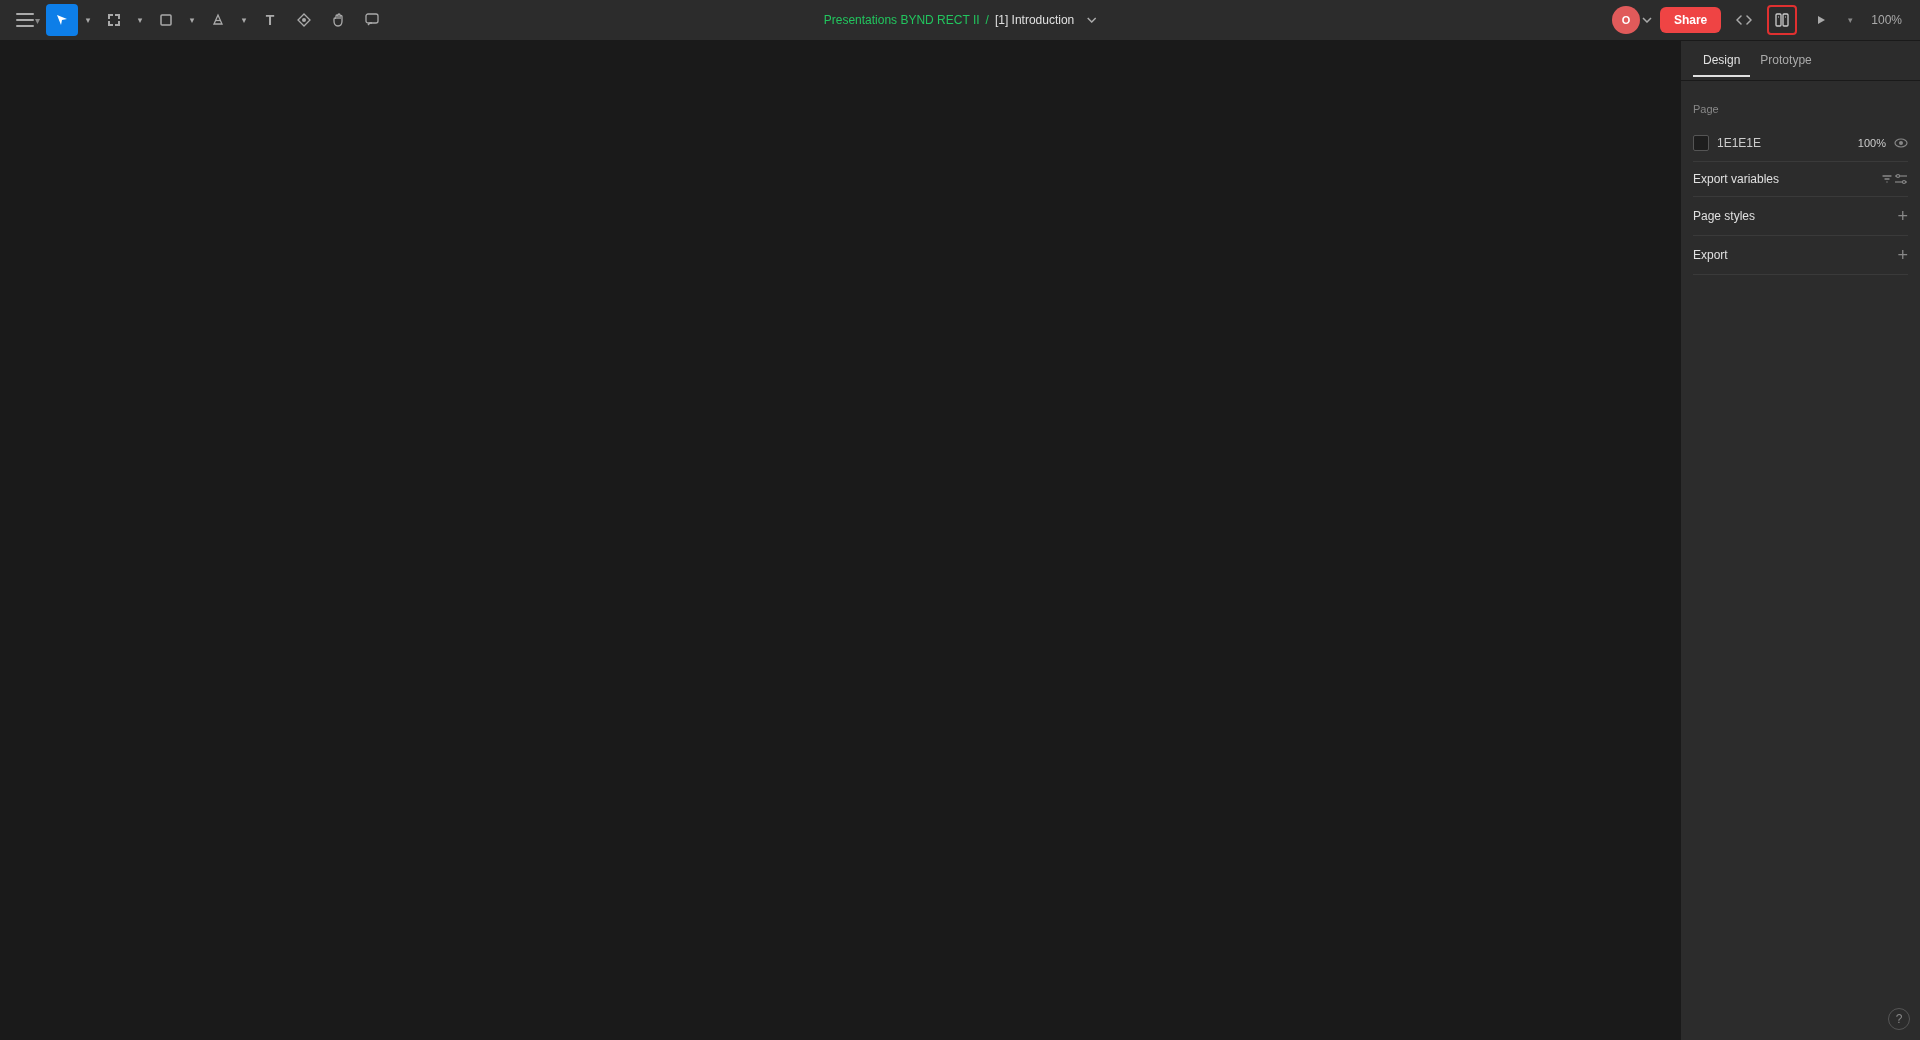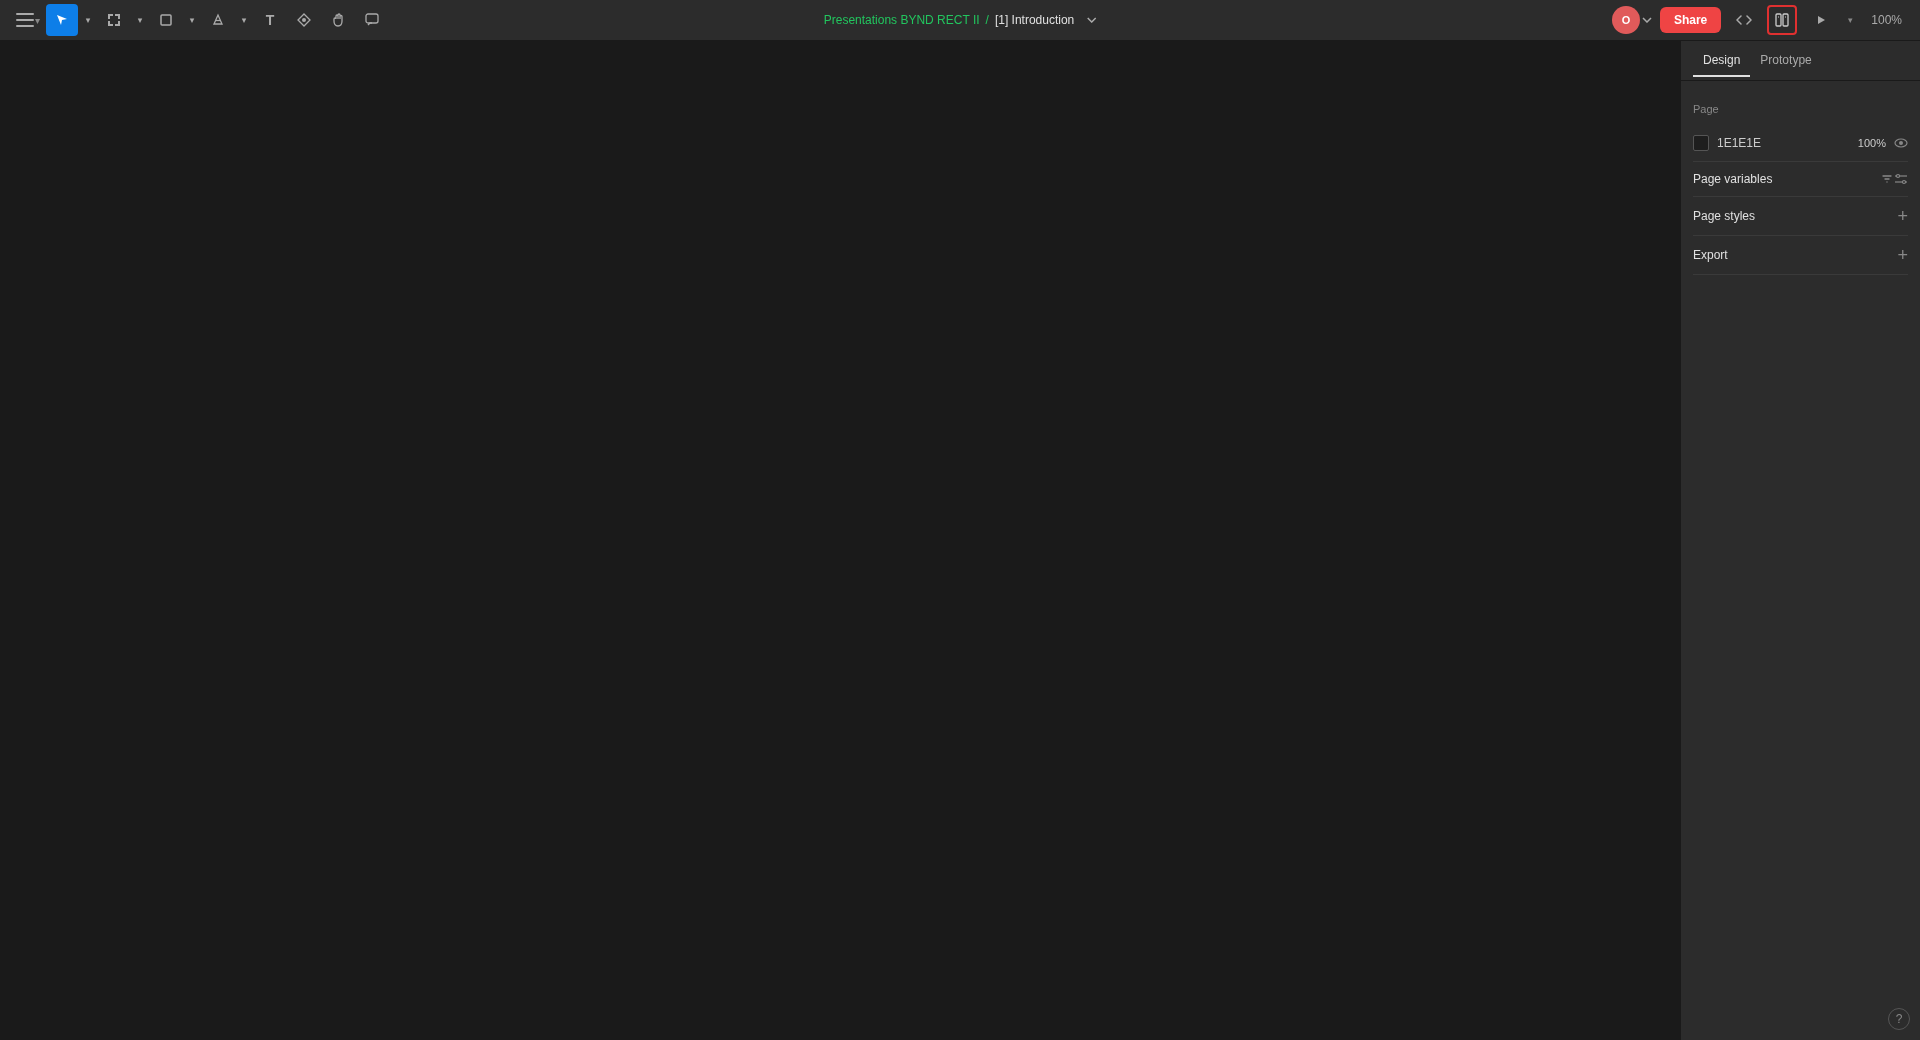--- a/index.html
+++ b/index.html
@@ -446,21 +446,21 @@
           <span class="color-eye">
             <svg width="14" height="10" viewBox="0 0 14 10" fill="none">
               <ellipse cx="7" cy="5" rx="6" ry="4" stroke="#888" stroke-width="1.2" fill="none"></ellipse>
               <circle cx="7" cy="5" r="2" fill="#888"></circle>
             </svg>
           </span>
         </div>
       </div>
 
       <div class="section-header">
-        <span class="section-title">Page variables</span>
+        <span class="section-title">Export variables</span>
         <button class="section-action">
           <svg width="14" height="14" viewBox="0 0 14 14" fill="none">
             <path d="M3 4h8M5 7h4M7 10h0" stroke="#888" stroke-width="1.3" stroke-linecap="round"></path>
             <line x1="3" y1="4" x2="3" y2="4" stroke="#888"></line>
           </svg>
 
           <svg width="14" height="12" viewBox="0 0 14 12" fill="none">
             <line x1="1" y1="3" x2="13" y2="3" stroke="#888" stroke-width="1.2"></line>
             <line x1="1" y1="9" x2="13" y2="9" stroke="#888" stroke-width="1.2"></line>
             <circle cx="4" cy="3" r="1.5" fill="#2c2c2c" stroke="#888" stroke-width="1.2"></circle>

